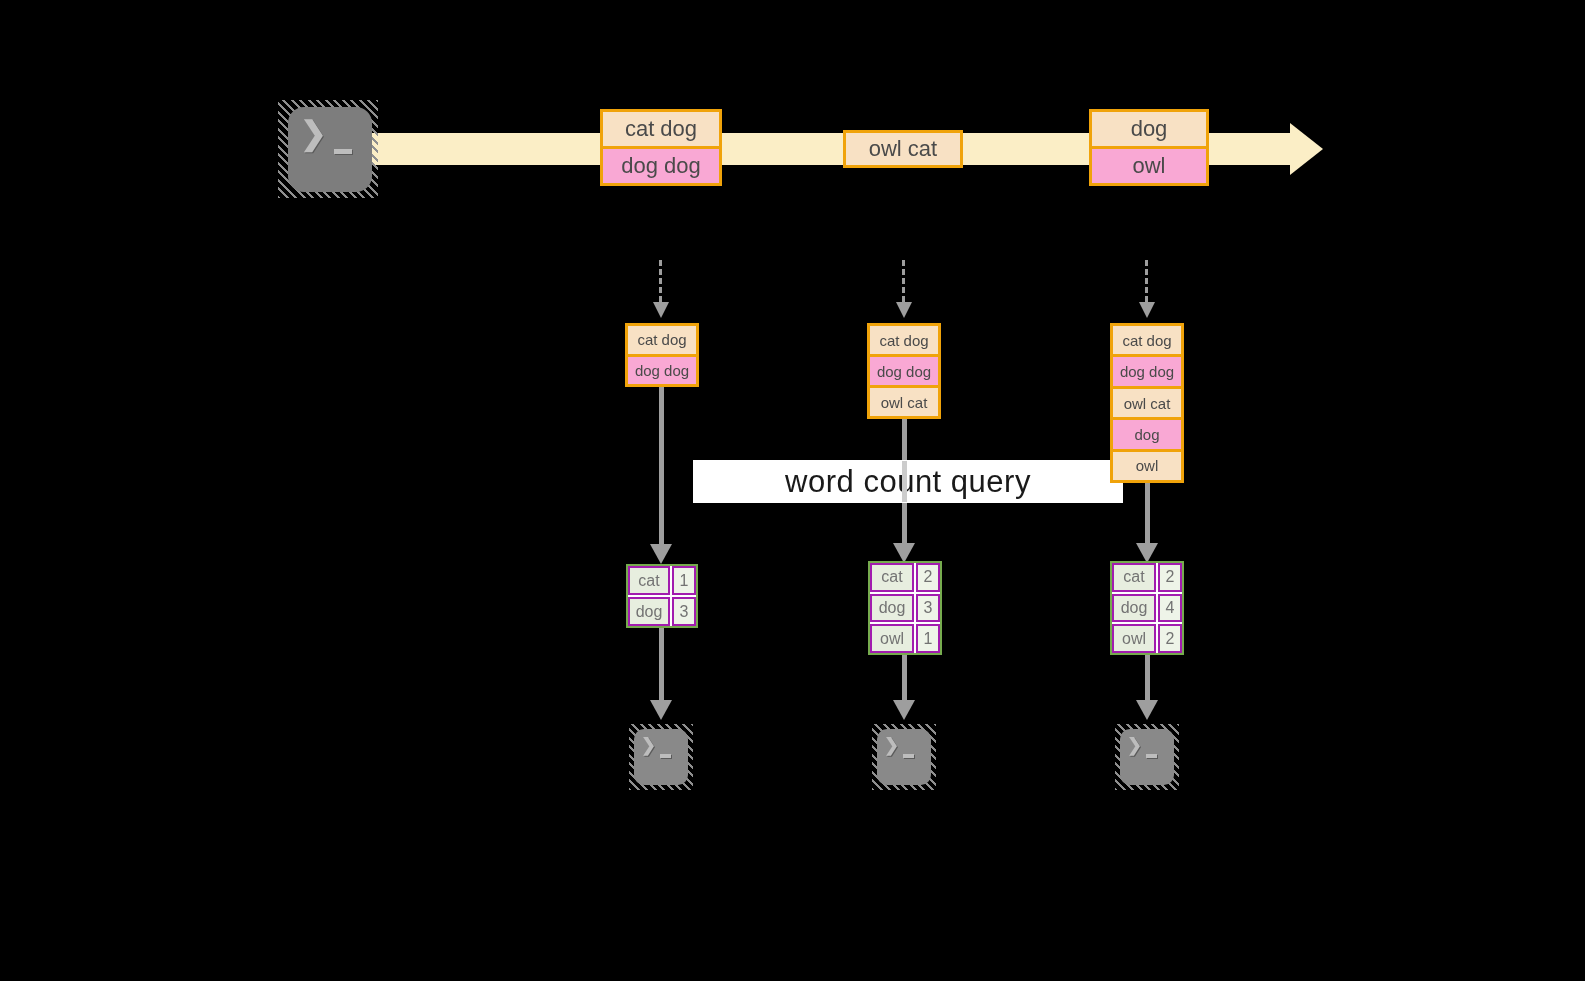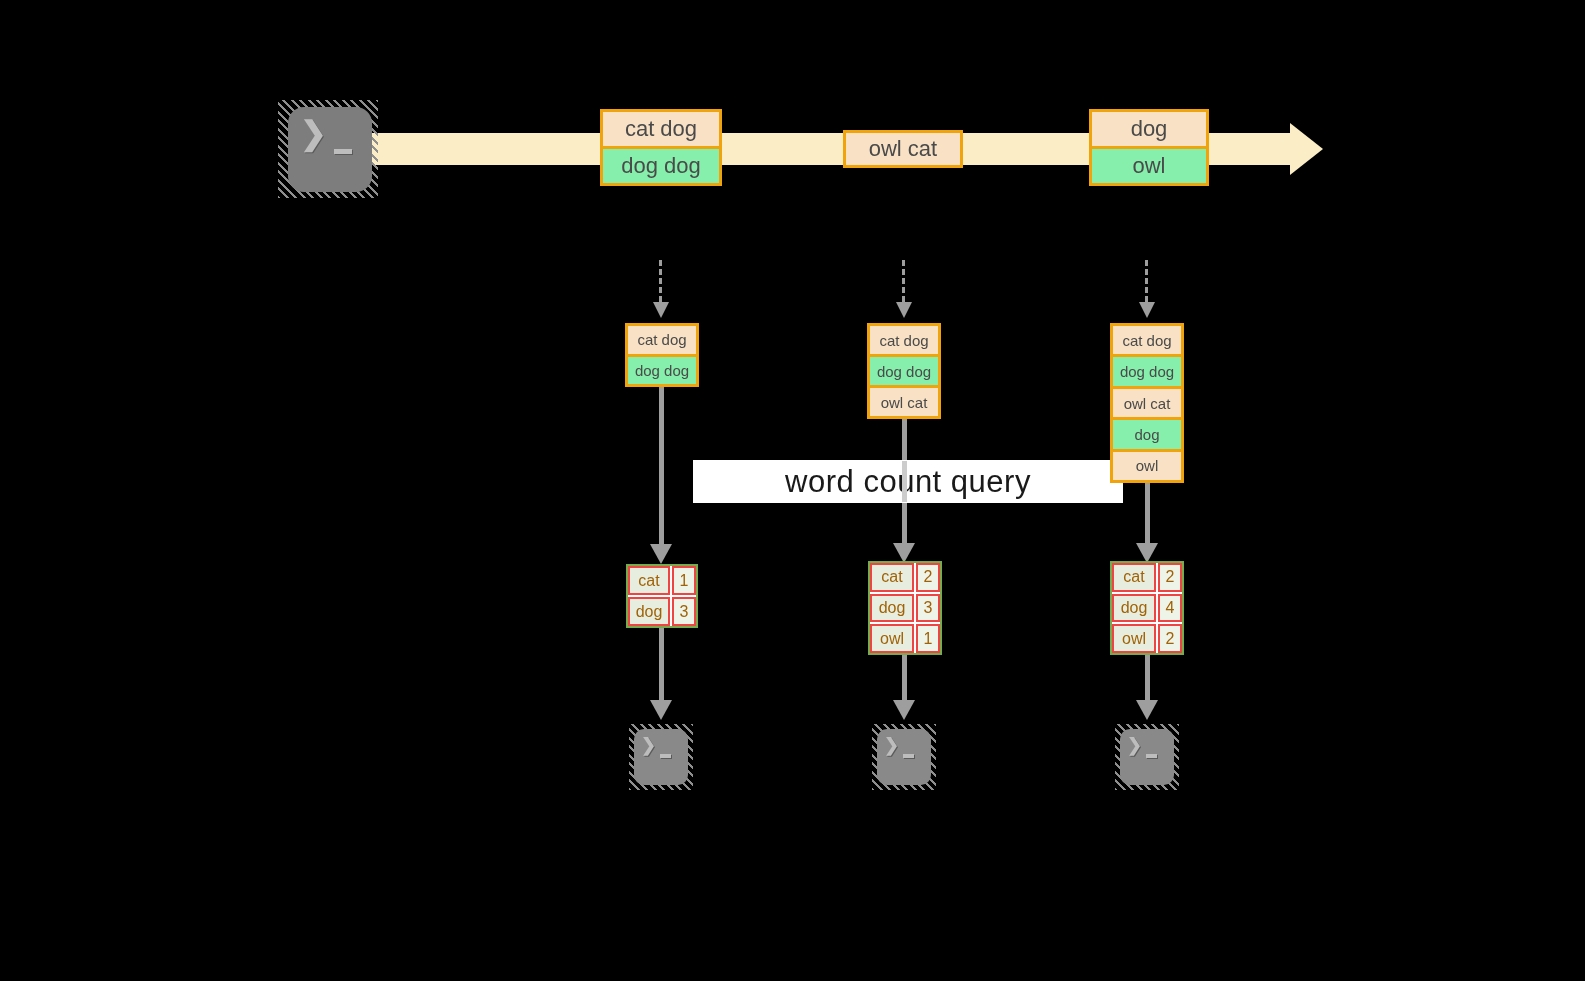--- a/index.html
+++ b/index.html
@@ -10,41 +10,41 @@
   
   .stream-band{background:#fbeec6;z-index:1;}
   .stream-head{width:0;height:0;border-top:26px solid transparent;border-bottom:26px solid transparent;
                border-left:33px solid #fbeec6;z-index:1;}
 
   
   .obox{border:3px solid #f0a30a;display:flex;flex-direction:column;z-index:8;}
   .ocell{flex:1;display:flex;align-items:center;justify-content:center;color:#4a4a4a;}
   .ocell.sep{border-top:3px solid #f0a30a;}
   .fa{background:#f8e1c4;}
-  .fb{background:#86efac;}
+  .fb{background:#f9a8d4;}
   .t-big{font-size:22px;}
   .t-small{font-size:15px;}
 
   
   .dash-line{width:0;border-left:3px dashed #9e9e9e;z-index:2;}
   .dash-head{width:0;height:0;border-left:8px solid transparent;border-right:8px solid transparent;
              border-top:16px solid #9e9e9e;z-index:2;}
   .sol-line{width:5px;background:#9e9e9e;z-index:3;}
   .sol-head{width:0;height:0;border-left:11px solid transparent;border-right:11px solid transparent;
             border-top:20px solid #9e9e9e;z-index:3;}
   .band-line{width:5px;background:#cccccc;z-index:6;}
 
   
   .query-band{background:#ffffff;z-index:5;display:flex;align-items:center;justify-content:center;}
   .query-band span{font-size:31px;font-weight:300;color:#1a1a1a;letter-spacing:0.5px;}
 
   
   .gtable{display:grid;gap:2px;background:#ffffff;border:2px solid #76ab4e;z-index:4;}
-  .gcell{background:#e7eedf;border:2px solid #ef4444;display:flex;align-items:center;justify-content:center;
-         font-size:16px;color:#a16207;box-sizing:border-box;}
+  .gcell{background:#e7eedf;border:2px solid #a21caf;display:flex;align-items:center;justify-content:center;
+         font-size:16px;color:#737373;box-sizing:border-box;}
   .gnum{background:#eef4e8;}
 
   
   .term{background:repeating-linear-gradient(45deg,#8f8f8f 0 2px,transparent 2px 6px);z-index:9;}
   .term-box{position:absolute;background:#7d7d7d;border-radius:16px;}
   .term-box-sm{position:absolute;background:#898989;border-radius:10px;}
   .chev{position:absolute;color:#bdbdbd;font-weight:bold;line-height:1;
         text-shadow:1px 1px 0 #5a5a5a;}
   .uscore{position:absolute;background:#bdbdbd;box-shadow:1px 1px 0 #5a5a5a;}
 </style>

